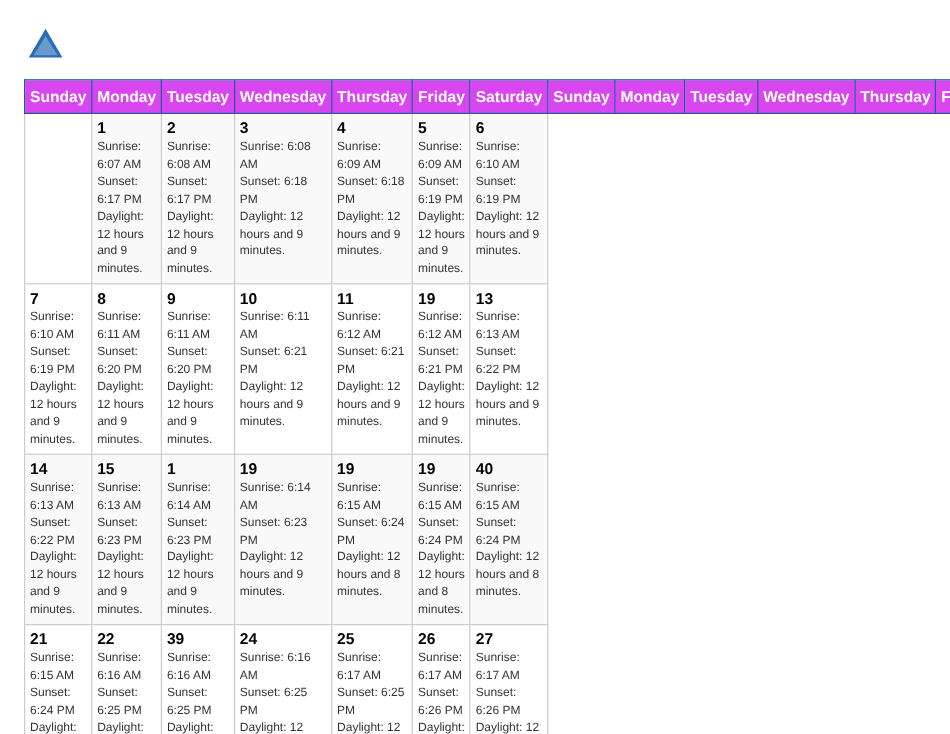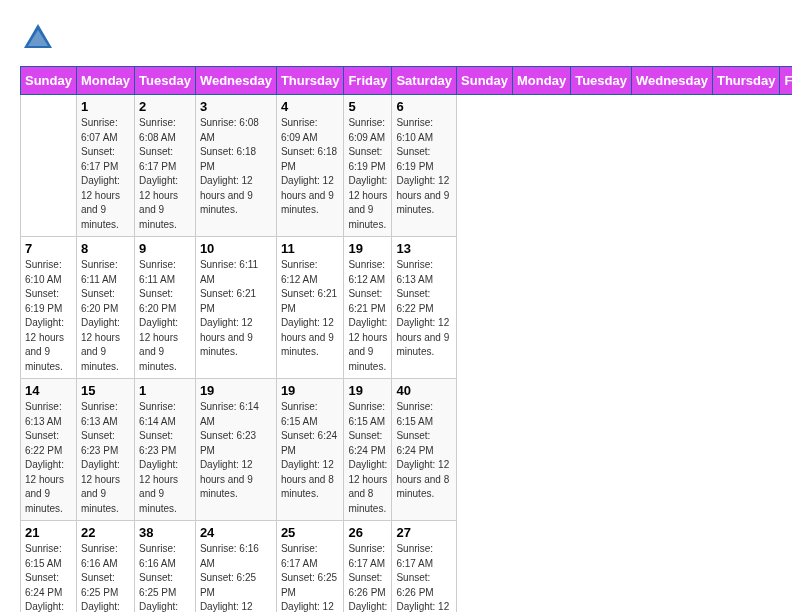--- a/index.html
+++ b/index.html
@@ -213,21 +213,21 @@
       <tr>
         <td>
           <span class="day-number">21</span>
           <div class="day-info">Sunrise: 6:15 AM<br>Sunset: 6:24 PM<br>Daylight: 12 hours and 8 minutes.</div>
         </td>
         <td>
           <span class="day-number">22</span>
           <div class="day-info">Sunrise: 6:16 AM<br>Sunset: 6:25 PM<br>Daylight: 12 hours and 8 minutes.</div>
         </td>
         <td>
-          <span class="day-number">38</span>
+          <span class="day-number">39</span>
           <div class="day-info">Sunrise: 6:16 AM<br>Sunset: 6:25 PM<br>Daylight: 12 hours and 8 minutes.</div>
         </td>
         <td>
           <span class="day-number">24</span>
           <div class="day-info">Sunrise: 6:16 AM<br>Sunset: 6:25 PM<br>Daylight: 12 hours and 8 minutes.</div>
         </td>
         <td>
           <span class="day-number">25</span>
           <div class="day-info">Sunrise: 6:17 AM<br>Sunset: 6:25 PM<br>Daylight: 12 hours and 8 minutes.</div>
         </td>

